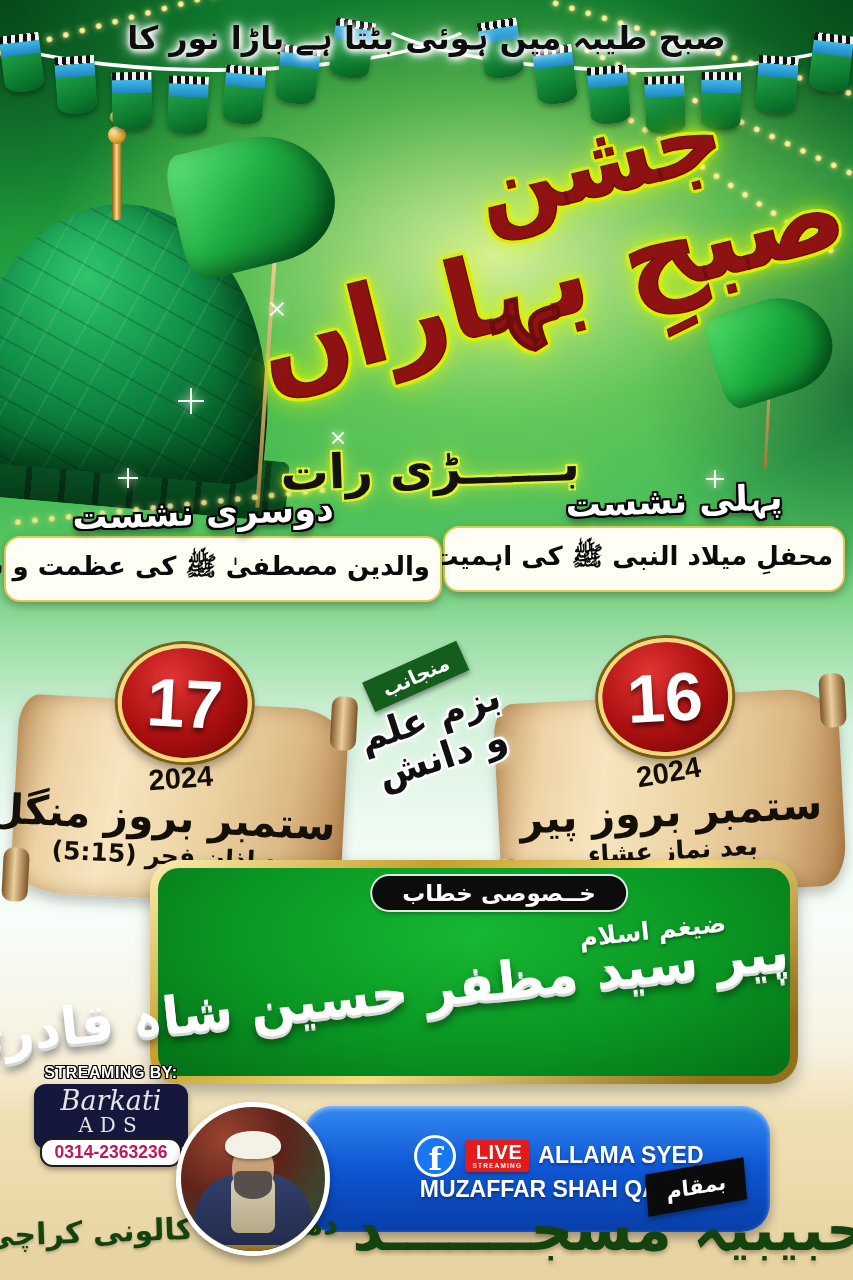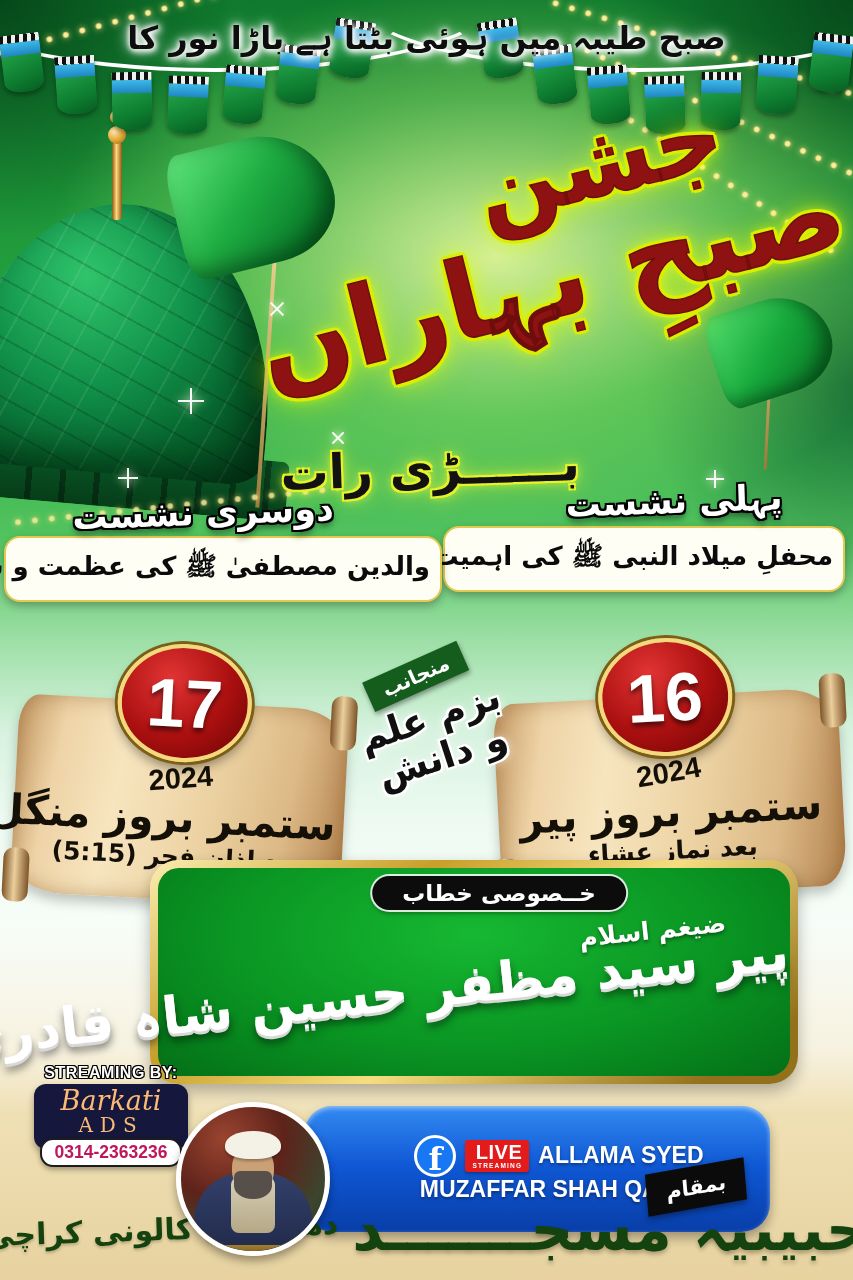--- a/index.html
+++ b/index.html
@@ -189,21 +189,21 @@
   .speaker-name{ position:absolute; top:86px; left:0; right:0; text-align:center; direction:rtl;
     font-size:52px; font-weight:bold; color:#fff; white-space:nowrap; transform:rotate(-6deg);
     text-shadow:0 3px 0 #d8d8d8, 0 7px 9px rgba(0,0,0,.5); }
   
   .designer{ position:absolute; left:34px; top:1064px; width:154px; text-align:center; z-index:6; }
   .designer-label{ font-size:16px; font-weight:bold; color:#fff; letter-spacing:.5px;
     font-family:"Liberation Sans", sans-serif;
     text-shadow:1px 0 0 #000,-1px 0 0 #000,0 1px 0 #000,0 -1px 0 #000,
       1px 1px 0 #000,-1px -1px 0 #000,1px -1px 0 #000,-1px 1px 0 #000; }
   .designer-box{ margin-top:2px; background:#15183c; border-radius:12px; padding:3px 8px 14px;
-    color:#fdba74; box-shadow:0 4px 7px rgba(0,0,0,.35); }
+    color:#e5e5e5; box-shadow:0 4px 7px rgba(0,0,0,.35); }
   .designer-name{ font-family:"DejaVu Serif", serif; font-style:italic; font-size:27px; line-height:1.05; }
   .designer-type{ font-family:"DejaVu Serif", serif; font-size:20px; letter-spacing:7px; line-height:1; }
   .designer-phone{ margin:-11px auto 0; width:142px; background:#fff; border:2px solid #1c1c1c;
     border-radius:13px; font-size:17.5px; font-weight:bold; color:#be185d; padding:2px 0;
     font-family:"Liberation Sans", sans-serif; position:relative; box-shadow:0 3px 5px rgba(0,0,0,.3); }
   
   .speaker-photo{ position:absolute; left:176px; top:1102px; width:154px; height:154px; z-index:7;
     border-radius:50%; border:5px solid #fff; overflow:hidden;
     background:radial-gradient(circle at 30% 22%,#9a4430,#5e231a 40%,#3c452e 72%,#25321f);
     box-shadow:0 5px 9px rgba(0,0,0,.35); }

